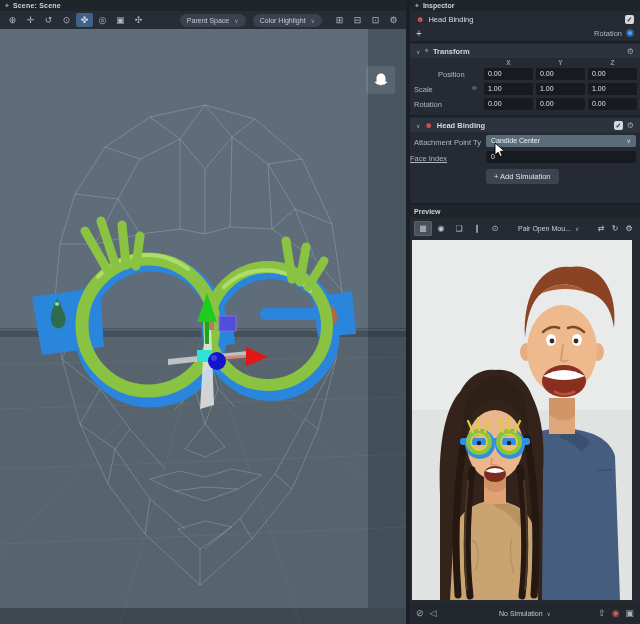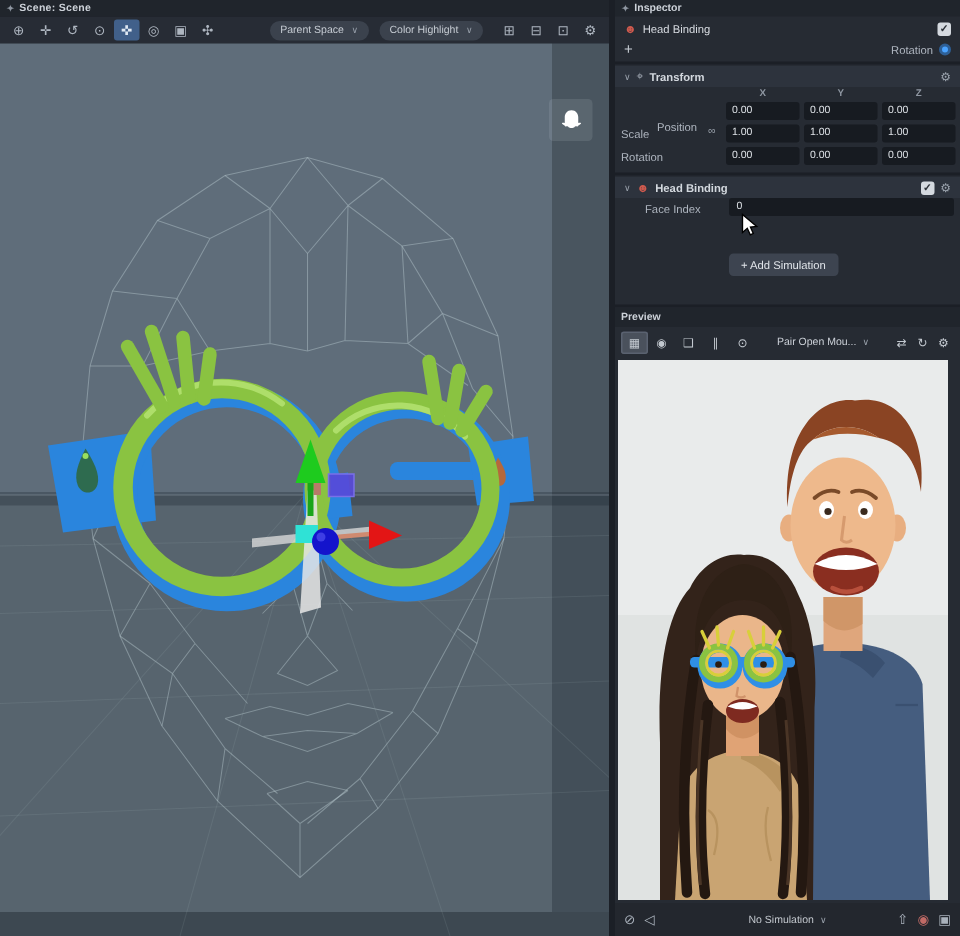--- a/index.html
+++ b/index.html
@@ -223,21 +223,21 @@
       <span class="hdr-label">Transform</span>
       <div style="flex:1"></div>
       <span class="gear">⚙</span>
     </div>
     <div style="position:relative; height:9px;">
       <span class="col-hdr" style="left:74px; top:1px;">X</span>
       <span class="col-hdr" style="left:126px; top:1px;">Y</span>
       <span class="col-hdr" style="left:178px; top:1px;">Z</span>
     </div>
     <div style="position:relative; height:15px;">
-      <span class="row-label" style="position:absolute; left:4px; top:13px;padding-left:24px;">Position</span>
+      <span class="row-label" style="position:absolute; left:4px; top:3px;padding-left:24px;">Position</span>
       <div class="num-input" style="left:74px; top:1px; width:49px;">0.00</div>
       <div class="num-input" style="left:126px; top:1px; width:49px;">0.00</div>
       <div class="num-input" style="left:178px; top:1px; width:49px;">0.00</div>
     </div>
     <div style="position:relative; height:15px;">
       <span class="row-label" style="position:absolute; left:4px; top:3px;">Scale</span>
       <span style="position:absolute; left:62px; top:2px; font-size:7px; color:#9aa2ac;">∞</span>
       <div class="num-input" style="left:74px; top:1px; width:49px;">1.00</div>
       <div class="num-input" style="left:126px; top:1px; width:49px;">1.00</div>
       <div class="num-input" style="left:178px; top:1px; width:49px;">1.00</div>
@@ -253,22 +253,29 @@
 
   <div class="abs" style="left:410px; top:118px; width:230px; height:48px;">
     <div style="height:14px; display:flex; align-items:center; gap:4px; padding:0 6px; background:#2d333d;">
       <span class="chev">∨</span>
       <span style="font-size:8px; color:#cf5a4e;">☻</span>
       <span class="hdr-label">Head Binding</span>
       <div style="flex:1"></div>
       <div class="checkbox">✓</div>
       <span class="gear">⚙</span>
     </div>
+    <div style="position:relative; height:16px; margin-top:3px;">
+      <span class="row-label" style="position:absolute; left:4px; top:3px; width:72px; overflow:hidden; white-space:nowrap;">Attachment Point Ty</span>
+      <div id="attach-dropdown">
+        <span>Candide Center</span>
+        <span class="ch">∨</span>
+      </div>
+    </div>
     <div style="position:relative; height:15px;">
-      <span class="row-label" style="position:absolute; left:20px; top:3px;">Face Index</span>
+      <span class="row-label" style="position:absolute; left:0; top:3px;text-decoration:underline;">Face Index</span>
       <div id="face-input">0</div>
     </div>
   </div>
 
   <div class="abs" id="add-component-btn">
     <span>+ Add Simulation</span>
   </div>
 
   <div class="abs" style="left:494px; top:142px; width:12px; height:16px; z-index:20;">
     <svg width="12" height="16" viewBox="0 0 12 16">

